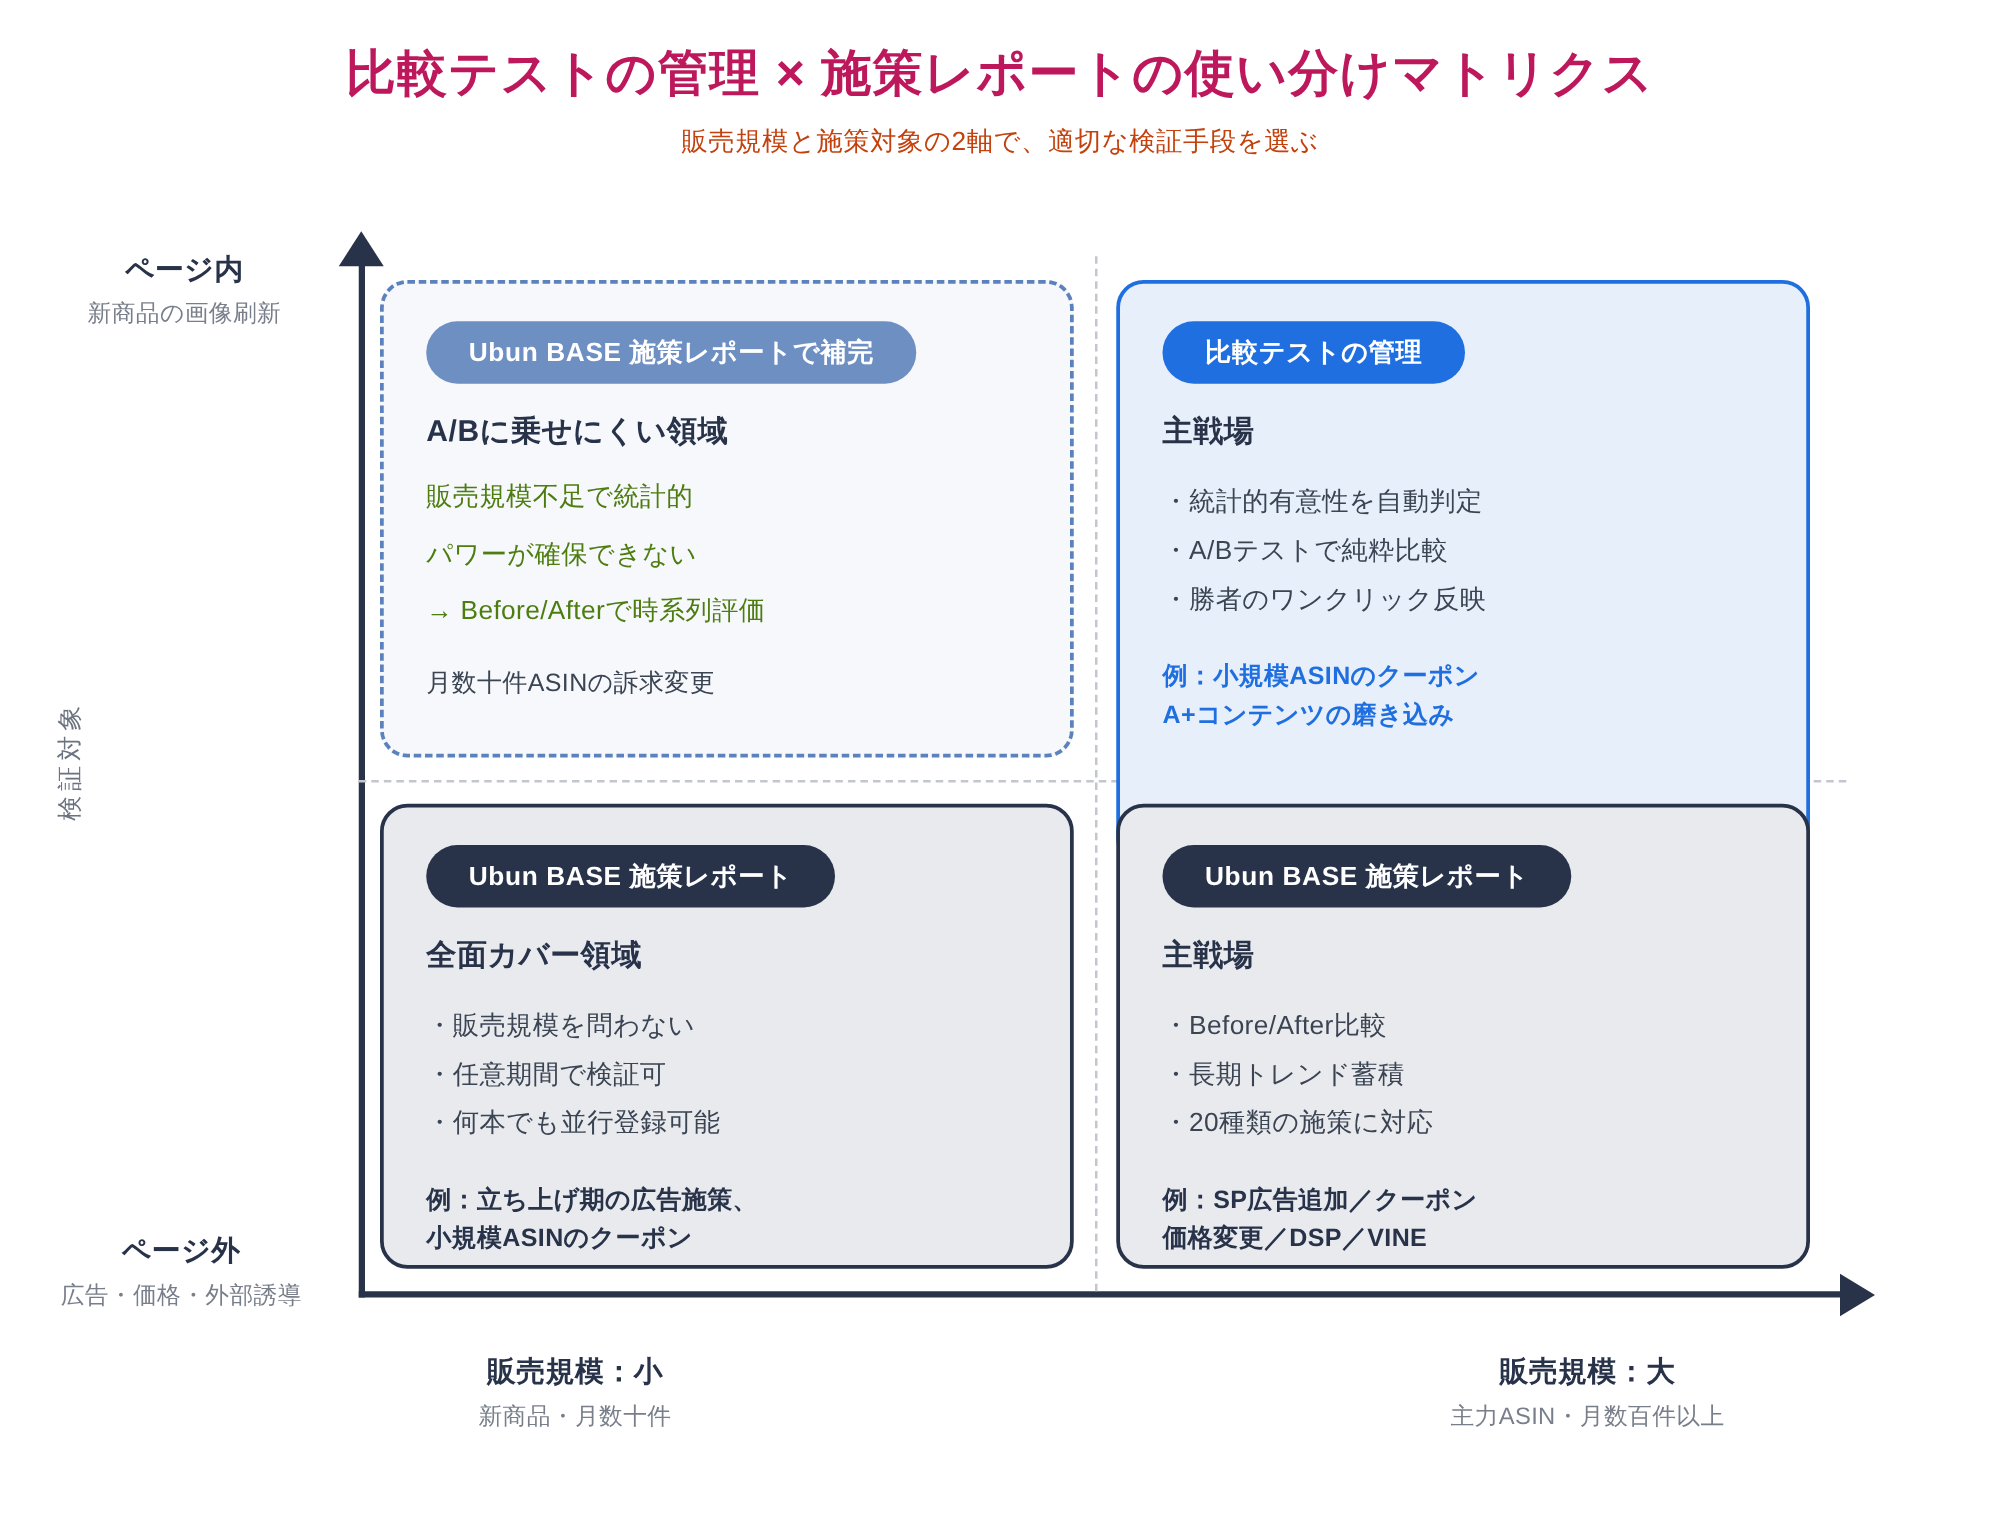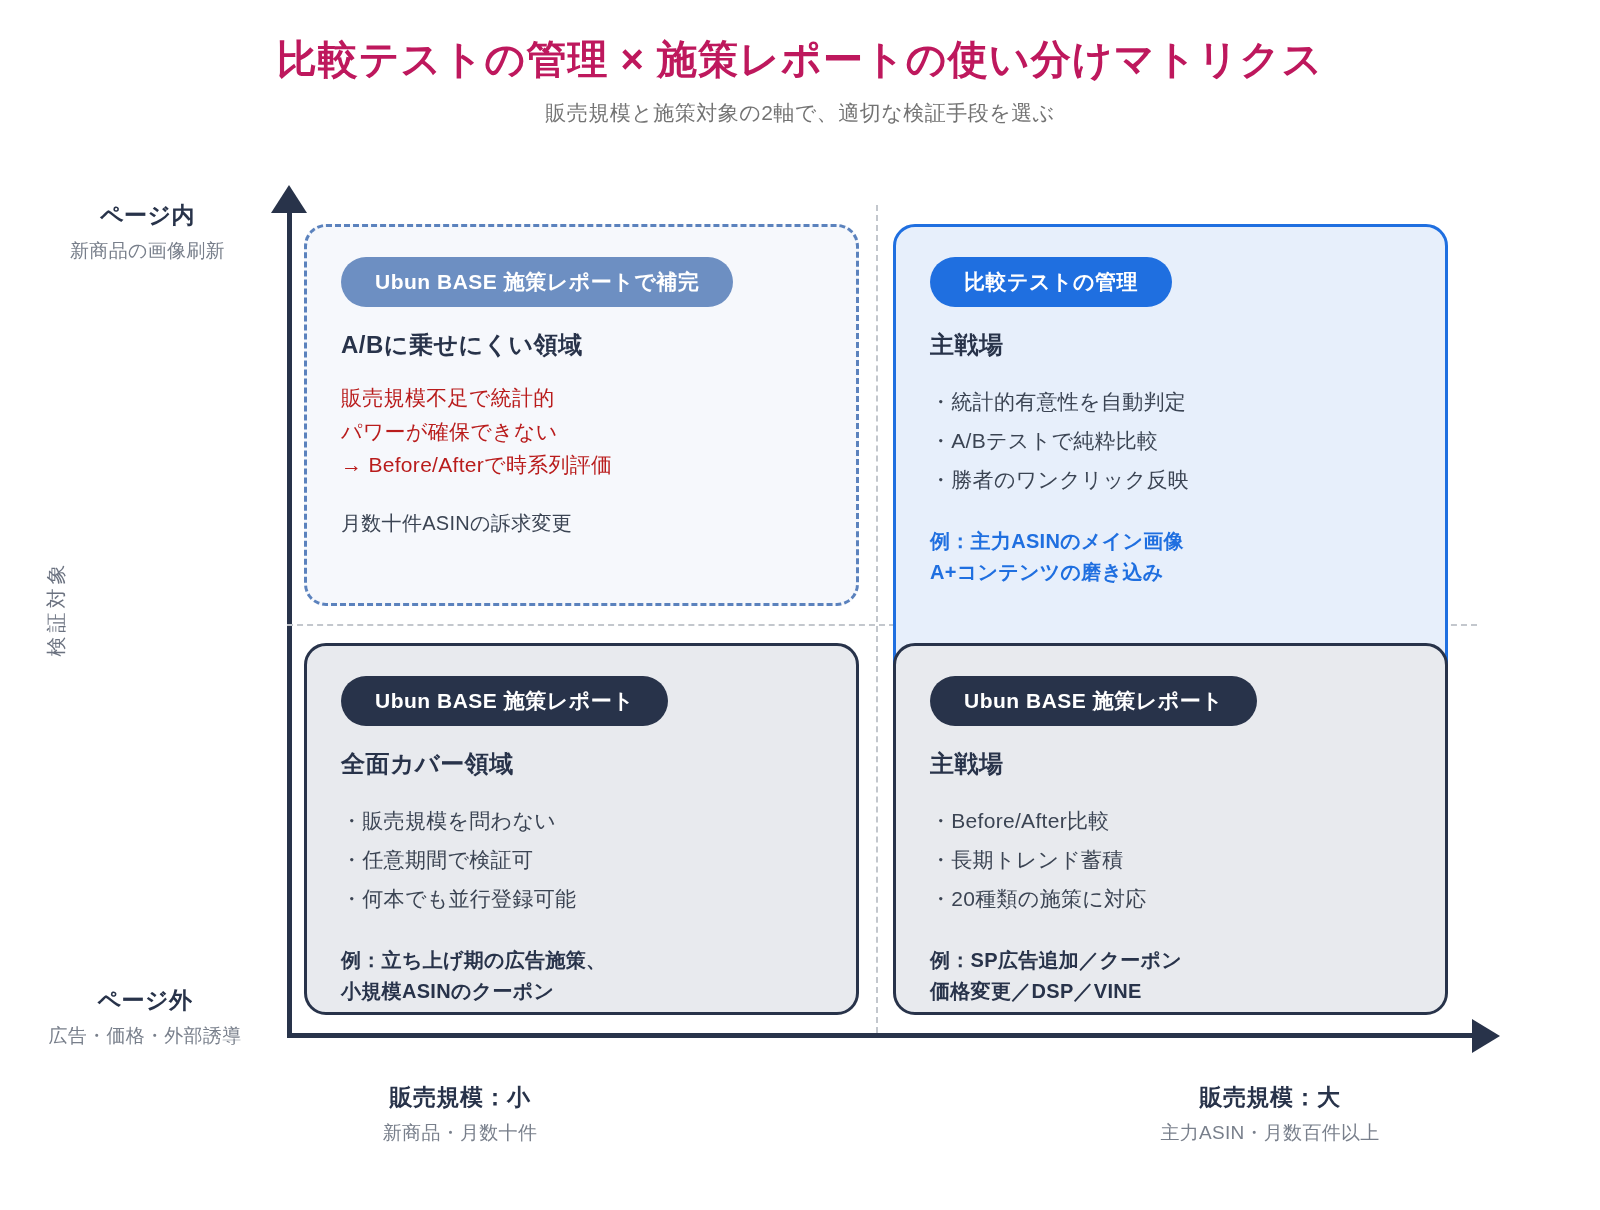--- a/index.html
+++ b/index.html
@@ -12,21 +12,21 @@
   }
   #root{ position:relative; width:1600px; height:1210px; }
 
   
   .hdr{ position:absolute; left:0; top:0; width:1600px; text-align:center; }
   .hdr-title{
     font-size:40px; font-weight:700; color:#be185d;
     letter-spacing:1px; line-height:1.2; margin-top:35px;
   }
   .hdr-sub{
-    font-size:21px; font-weight:400; color:#737373;
+    font-size:21px; font-weight:400; color:#c2410c;
     margin-top:16px; letter-spacing:.5px;
   }
 
   
   .axis-y-line{
     position:absolute; left:287px; top:205px;
     width:5px; height:833px; background:#28334a;
   }
   .axis-y-arrow{
     position:absolute; left:271px; top:185px;
@@ -107,21 +107,21 @@
     font-size:24px; font-weight:700; color:#28334a;
     margin-top:22px; letter-spacing:.5px;
   }
   .bullets{ list-style:none; margin-top:22px; }
   .bullets li{
     font-size:21px; color:#3b4453; line-height:1.85;
     letter-spacing:.3px;
   }
   .body-lines{ margin-top:20px; }
   .body-lines div{
-    font-size:21px; color:#b91c1c; line-height:1.6; letter-spacing:.3px;
+    font-size:21px; color:#4d7c0f; line-height:1.6; letter-spacing:.3px;margin-top:12px;
   }
   .example{ margin-top:26px; }
   .example div{
     font-size:20px; font-weight:700; line-height:1.55; letter-spacing:.3px;
   }
   .ex-gray  div{ color:#3b4453; font-weight:400; }
   .ex-blue  div{ color:#1f6fe0; }
   .ex-dark  div{ color:#28334a; }
 </style>
 </head>
@@ -178,21 +178,21 @@
 
   <div class="card" id="card-tr">
     <span class="badge badge-blue">比較テストの管理</span>
     <div class="card-heading">主戦場</div>
     <ul class="bullets">
       <li>・統計的有意性を自動判定</li>
       <li>・A/Bテストで純粋比較</li>
       <li>・勝者のワンクリック反映</li>
     </ul>
     <div class="example ex-blue">
-      <div>例：主力ASINのメイン画像</div>
+      <div>例：小規模ASINのクーポン</div>
       <div>A+コンテンツの磨き込み</div>
     </div>
   </div>
 
   <div class="card" id="card-bl">
     <span class="badge badge-dark">Ubun BASE 施策レポート</span>
     <div class="card-heading">全面カバー領域</div>
     <ul class="bullets">
       <li>・販売規模を問わない</li>
       <li>・任意期間で検証可</li>

